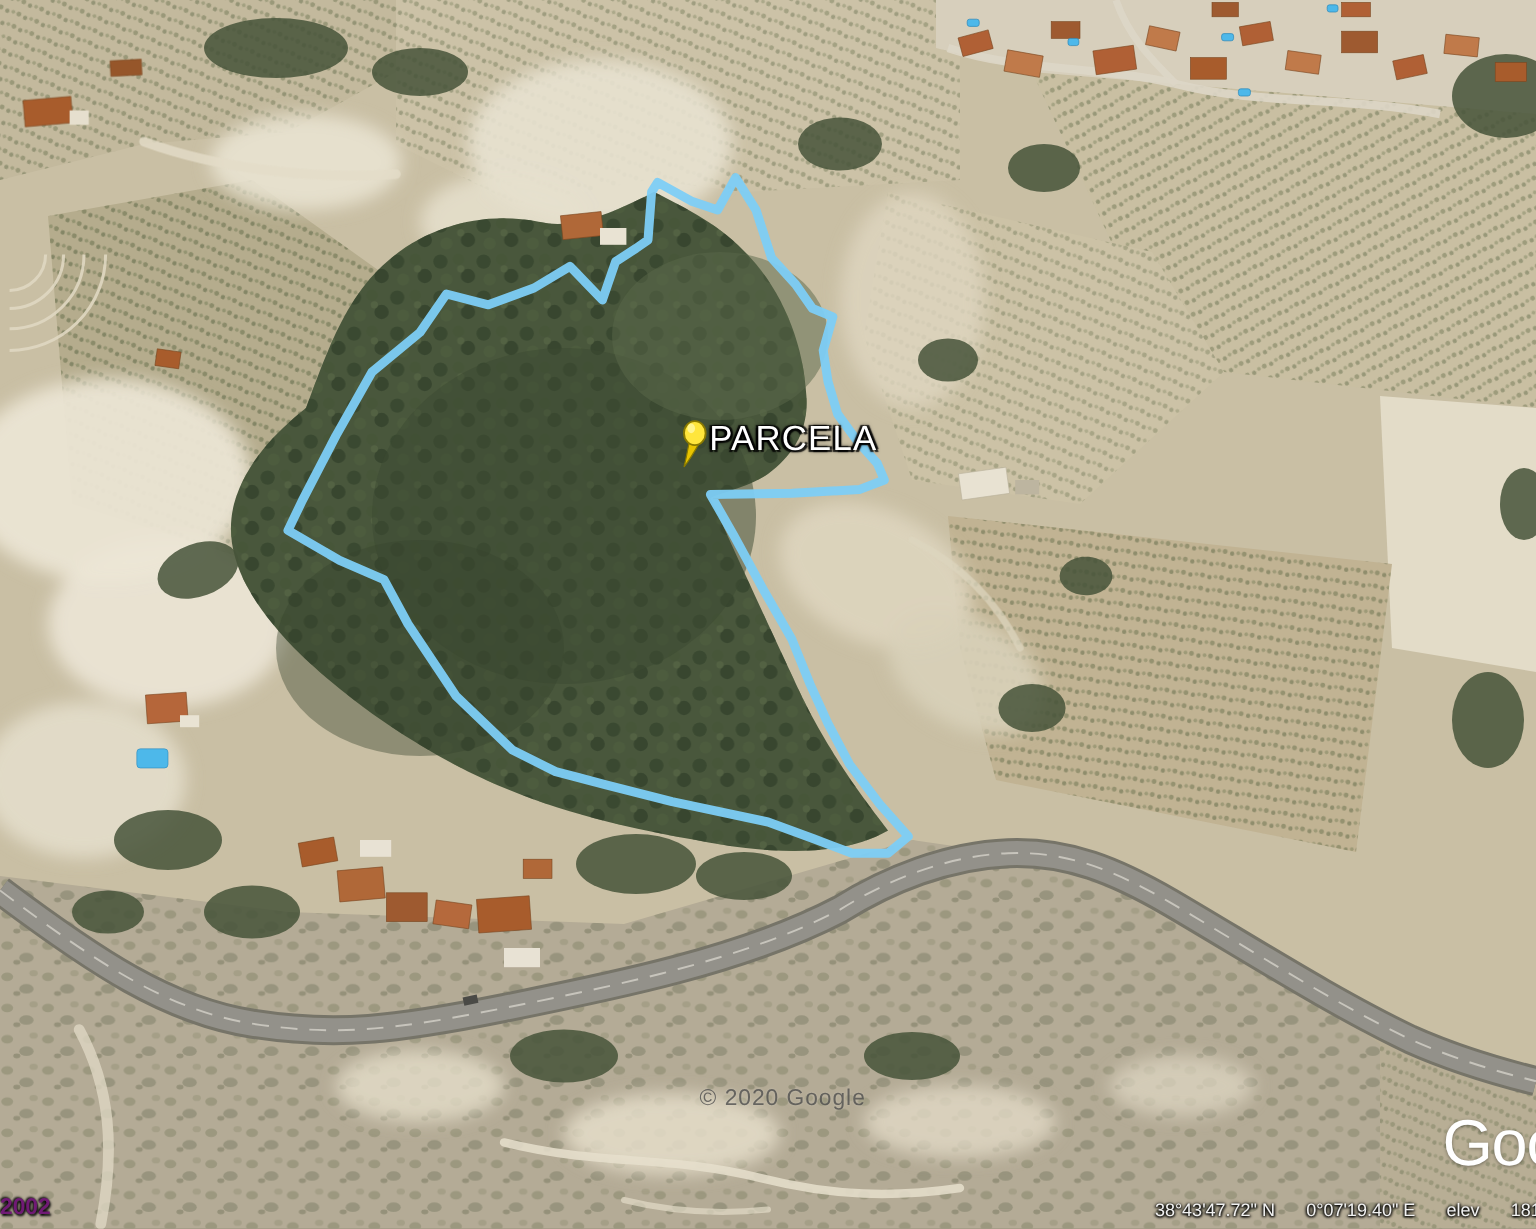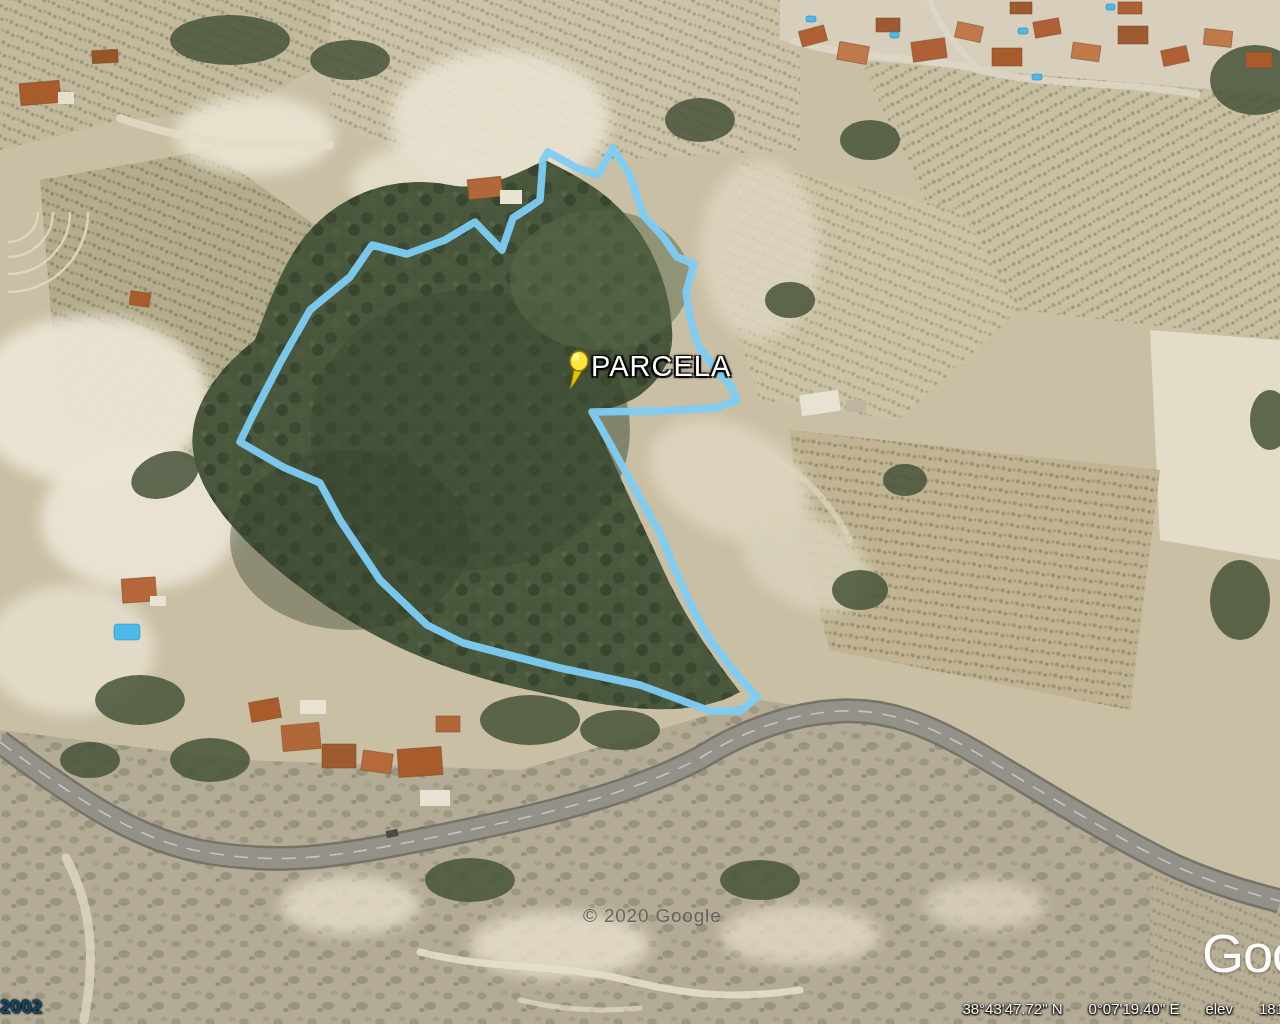--- a/index.html
+++ b/index.html
@@ -7,21 +7,21 @@
          font-family:"Liberation Sans",sans-serif;background:#c9bfa4;}
   .stage svg{position:absolute;left:0;top:0;}
   .placemark-label{position:absolute;left:591px;top:350px;font-size:29px;letter-spacing:1px;
       color:#fff;white-space:nowrap;
       text-shadow:-2px -1px 1px rgba(0,0,0,.85),2px -1px 1px rgba(0,0,0,.85),
                   -2px 2px 1px rgba(0,0,0,.85),2px 2px 1px rgba(0,0,0,.85),0 0 4px rgba(0,0,0,.7);}
   .watermark{position:absolute;left:583px;top:905px;font-size:19px;letter-spacing:.8px;
       color:rgba(70,70,70,.75);text-shadow:0 0 2px rgba(255,255,255,.25);white-space:nowrap;}
   .google-logo{position:absolute;left:1202px;top:922px;font-size:54px;color:#fff;
       letter-spacing:-1px;text-shadow:0 1px 3px rgba(0,0,0,.4);white-space:nowrap;}
-  .status-year{position:absolute;left:0;bottom:6px;font-size:19px;font-weight:bold;color:#0c4a6e;
+  .status-year{position:absolute;left:0;bottom:6px;font-size:19px;font-weight:bold;color:#701a75;
       text-shadow:1px 1px 2px #000,-1px -1px 2px #000;}
   .status-bar{position:absolute;right:-4px;bottom:7px;display:flex;gap:26px;align-items:baseline;
       font-size:15px;color:#f2f2f2;white-space:nowrap;
       text-shadow:1px 1px 2px #000,-1px 1px 2px #000,0 0 3px #000;}
 </style>
 </head>
 <body>
 
 <div class="stage">
 

